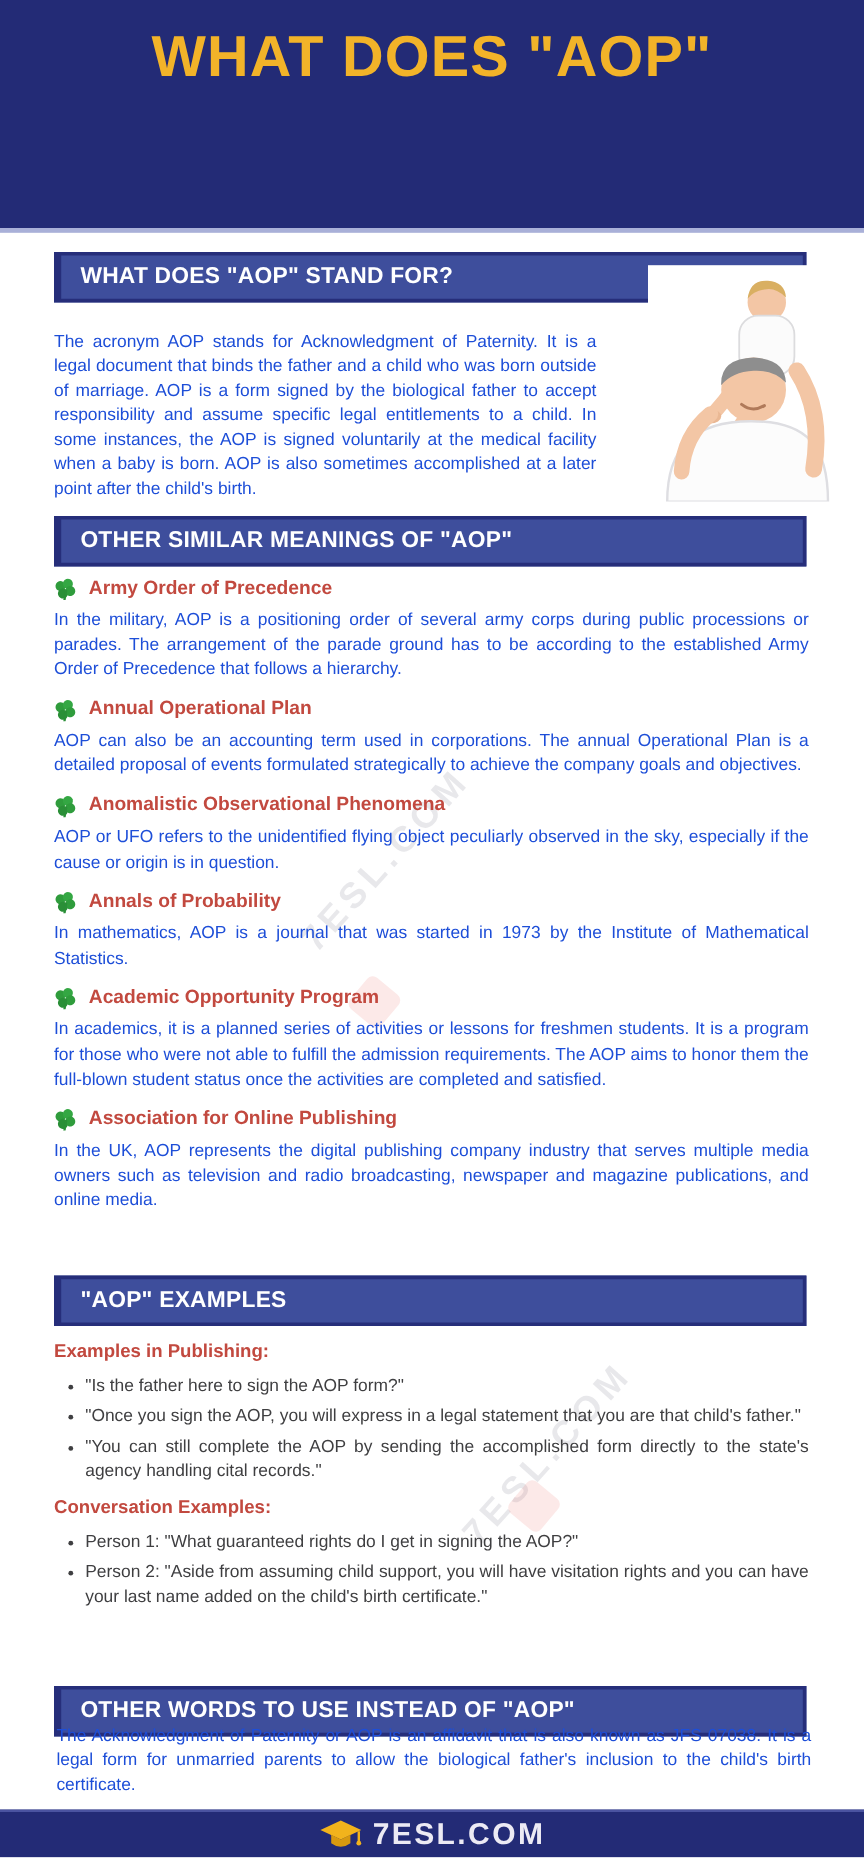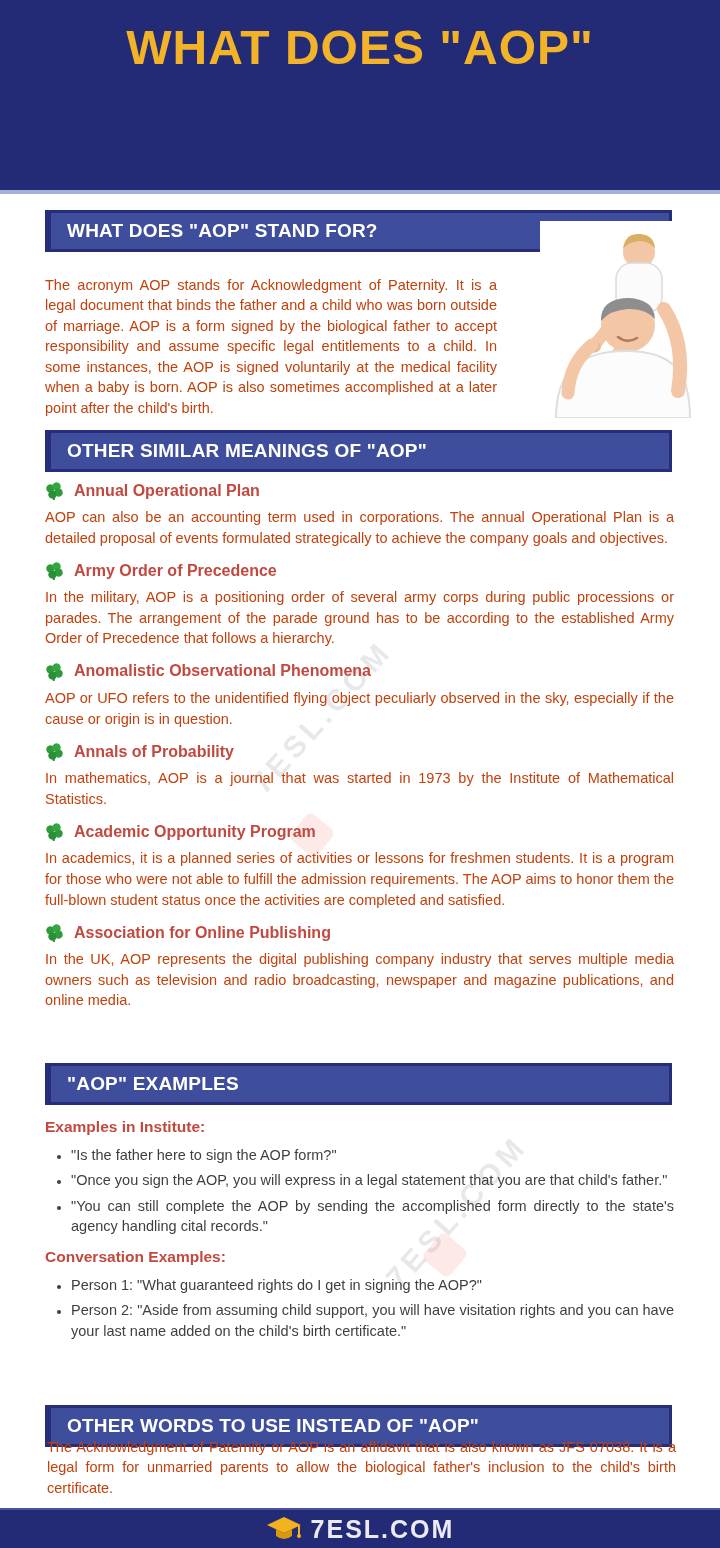--- a/index.html
+++ b/index.html
@@ -19,21 +19,21 @@
     position:absolute;left:45px;width:627px;box-sizing:border-box;
     background:#3e4e9c;border:3px solid #262e7a;border-left-width:6px;
     color:#ffffff;font-weight:700;font-size:19px;letter-spacing:.2px;
     padding:7px 8px 7px 16px;
   }
   #bar1{top:210px;}
   #bar2{top:430px;}
   #bar3{top:1063px;}
   #bar4{top:1368px;margin-top:37px;}
   
-  .para{font-size:14.5px;line-height:20.6px;text-align:justify;color:#c2410c;}
+  .para{font-size:14.5px;line-height:20.6px;text-align:justify;color:#1d4ed8;}
   #p1{position:absolute;left:45px;top:260px;width:452px;}
   #p-final{position:absolute;left:47px;top:1422px;width:629px;}
   
   #photo{position:absolute;left:540px;top:221px;width:162px;height:197px;background:#ffffff;z-index:5;}
   
   #meanings{position:absolute;left:45px;top:468px;width:629px;}
   .m-item{margin-top:13px;}
   .m-head{display:flex;align-items:center;gap:10px;margin-bottom:7px;}
   .m-title{color:#c2493f;font-weight:700;font-size:16px;}
   .clover{width:19px;height:19px;flex:0 0 auto;}
@@ -116,52 +116,52 @@
       <div class="m-head">
         <svg class="clover" viewBox="0 0 20 20">
           <g transform="rotate(-18 10 10)">
             <circle cx="6.6" cy="6.6" r="4.4" fill="#2f9c3c"></circle>
               <circle cx="13.4" cy="6.6" r="4.4" fill="#34a743"></circle>
             <circle cx="6.6" cy="13.4" r="4.4" fill="#2a8f37"></circle>
               <circle cx="13.4" cy="13.4" r="4.4" fill="#2f9c3c"></circle>
             <path d="M10,12 L6,19.5" stroke="#2a8f37" stroke-width="2" stroke-linecap="round"></path>
           </g>
         </svg>
+        <span class="m-title">Army Order of Precedence</span>
+      </div>
+      <div class="para">In the military, AOP is a positioning order of several army corps during public processions or parades. The arrangement of the parade ground has to be according to the established Army Order of Precedence that follows a hierarchy.</div>
+    </div>
+
+    <div class="m-item">
+      <div class="m-head">
+        <svg class="clover" viewBox="0 0 20 20">
+          <g transform="rotate(-18 10 10)">
+            <circle cx="6.6" cy="6.6" r="4.4" fill="#2f9c3c"></circle>
+              <circle cx="13.4" cy="6.6" r="4.4" fill="#34a743"></circle>
+            <circle cx="6.6" cy="13.4" r="4.4" fill="#2a8f37"></circle>
+              <circle cx="13.4" cy="13.4" r="4.4" fill="#2f9c3c"></circle>
+            <path d="M10,12 L6,19.5" stroke="#2a8f37" stroke-width="2" stroke-linecap="round"></path>
+          </g>
+        </svg>
         <span class="m-title">Annual Operational Plan</span>
       </div>
       <div class="para">AOP can also be an accounting term used in corporations. The annual Operational Plan is a detailed proposal of events formulated strategically to achieve the company goals and objectives.</div>
     </div>
 
     <div class="m-item">
       <div class="m-head">
         <svg class="clover" viewBox="0 0 20 20">
           <g transform="rotate(-18 10 10)">
             <circle cx="6.6" cy="6.6" r="4.4" fill="#2f9c3c"></circle>
               <circle cx="13.4" cy="6.6" r="4.4" fill="#34a743"></circle>
             <circle cx="6.6" cy="13.4" r="4.4" fill="#2a8f37"></circle>
               <circle cx="13.4" cy="13.4" r="4.4" fill="#2f9c3c"></circle>
             <path d="M10,12 L6,19.5" stroke="#2a8f37" stroke-width="2" stroke-linecap="round"></path>
           </g>
         </svg>
-        <span class="m-title">Army Order of Precedence</span>
-      </div>
-      <div class="para">In the military, AOP is a positioning order of several army corps during public processions or parades. The arrangement of the parade ground has to be according to the established Army Order of Precedence that follows a hierarchy.</div>
-    </div>
-
-    <div class="m-item">
-      <div class="m-head">
-        <svg class="clover" viewBox="0 0 20 20">
-          <g transform="rotate(-18 10 10)">
-            <circle cx="6.6" cy="6.6" r="4.4" fill="#2f9c3c"></circle>
-              <circle cx="13.4" cy="6.6" r="4.4" fill="#34a743"></circle>
-            <circle cx="6.6" cy="13.4" r="4.4" fill="#2a8f37"></circle>
-              <circle cx="13.4" cy="13.4" r="4.4" fill="#2f9c3c"></circle>
-            <path d="M10,12 L6,19.5" stroke="#2a8f37" stroke-width="2" stroke-linecap="round"></path>
-          </g>
-        </svg>
         <span class="m-title">Anomalistic Observational Phenomena</span>
       </div>
       <div class="para">AOP or UFO refers to the unidentified flying object peculiarly observed in the sky, especially if the cause or origin is in question.</div>
     </div>
 
     <div class="m-item">
       <div class="m-head">
         <svg class="clover" viewBox="0 0 20 20">
           <g transform="rotate(-18 10 10)">
             <circle cx="6.6" cy="6.6" r="4.4" fill="#2f9c3c"></circle>
@@ -205,21 +205,21 @@
         </svg>
         <span class="m-title">Association for Online Publishing</span>
       </div>
       <div class="para">In the UK, AOP represents the digital publishing company industry that serves multiple media owners such as television and radio broadcasting, newspaper and magazine publications, and online media.</div>
     </div>
   </div>
 
   <div class="bar" id="bar3">"AOP" EXAMPLES</div>
 
   <div id="examples">
-    <div class="ex-label">Examples in Institute:</div>
+    <div class="ex-label">Examples in Publishing:</div>
     <ul>
       <li>"Is the father here to sign the AOP form?"</li>
       <li>"Once you sign the AOP, you will express in a legal statement that you are that child's father."</li>
       <li>"You can still complete the AOP by sending the accomplished form directly to the state's agency handling cital records."</li>
     </ul>
     <div class="ex-label">Conversation Examples:</div>
     <ul>
       <li>Person 1: "What guaranteed rights do I get in signing the AOP?"</li>
       <li>Person 2: "Aside from assuming child support, you will have visitation rights and you can have your last name added on the child's birth certificate."</li>
     </ul>

